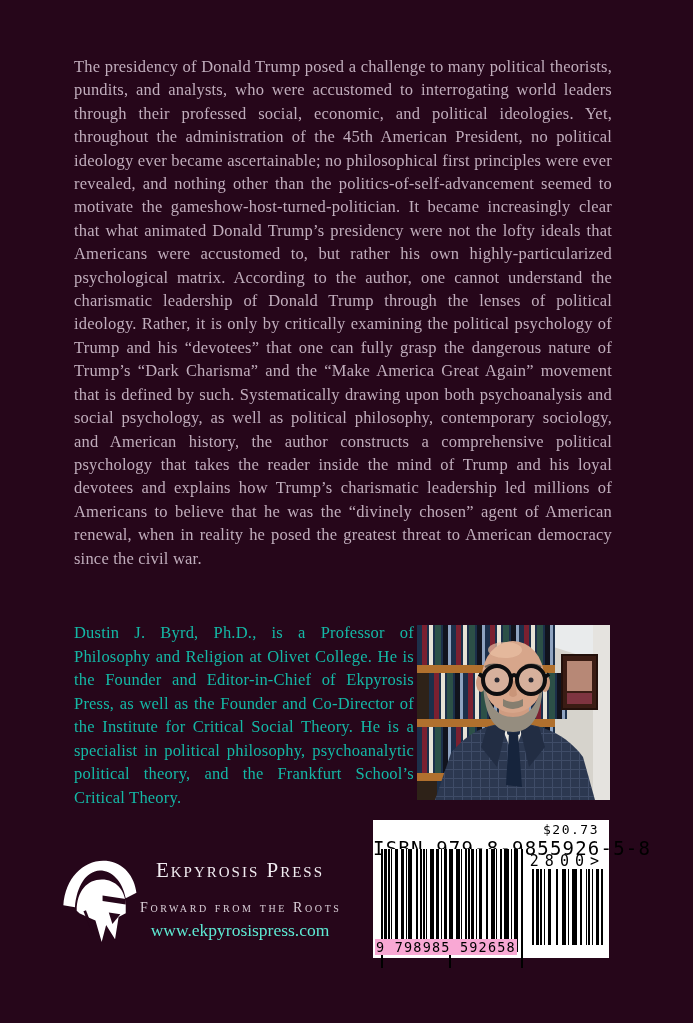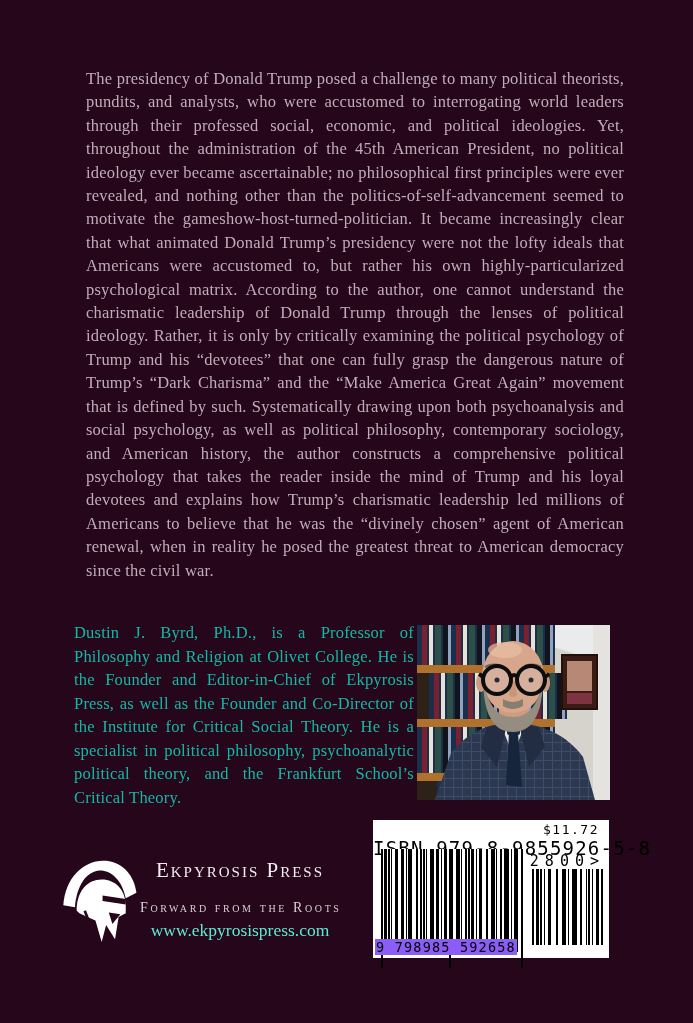--- a/index.html
+++ b/index.html
@@ -4,21 +4,21 @@
 <style>
   html,body{margin:0;padding:0;background:#26061a;}
   .cover{
     position:relative;width:693px;height:1023px;overflow:hidden;
     background:#26061a;
     font-family:"Liberation Serif","DejaVu Serif",serif;
     color:#c0adbc;
   }
   
   .synopsis{
-    position:absolute;left:70px;top:51px;width:538px;margin:16px;
+    position:absolute;left:70px;top:51px;width:538px;margin:4px;
     font-size:16.5px;line-height:23.4px;text-align:justify;
     letter-spacing:.2px;color:#c0adbc;
   }
   .bio{
     position:absolute;left:70px;top:617px;width:340px;margin:4px;
     font-size:16.5px;line-height:23.5px;text-align:justify;
     letter-spacing:.2px;color:#14b8a6;
   }
   
   .photo{
@@ -63,21 +63,21 @@
     background-color:#fff;
     background-image:
       repeating-linear-gradient(90deg,#000 0 2px,transparent 2px 8px),
       repeating-linear-gradient(90deg,#000 0 1px,transparent 1px 6px),
       repeating-linear-gradient(90deg,transparent 0 4px,#000 4px 6px,transparent 6px 13px);
   }
   .ean-digits{
     position:absolute;left:2px;bottom:3px;font-size:13.5px;letter-spacing:1.2px;
     white-space:nowrap;
   }
-  .ean-digits span{background:#8b5cf6;padding:0 1px;}
+  .ean-digits span{background:#f9a8d4;padding:0 1px;}
   .guard{position:absolute;width:2px;background:#000;top:29px;height:119px;}
   .g1{left:8px;}.g2{left:76px;}.g3{left:148px;}
   
   .category{
     position:absolute;left:390px;top:963px;font-size:17px;color:#d3c2ce;
     letter-spacing:.3px;white-space:nowrap;
   }
 </style>
 </head>
 <body>
@@ -167,21 +167,21 @@
       <path stroke="#26061a" stroke-width="3" fill="none" d="M30 64 L40 90"></path>
     </svg>
     <div class="pub-text">
       <div class="pub-name">Ekpyrosis Press</div>
       <div class="pub-tagline">Forward from the Roots</div>
       <div class="pub-url">www.ekpyrosispress.com</div>
     </div>
   </div>
 
   <div class="barcode">
-    <div class="bc-price">$11.72</div>
+    <div class="bc-price">$20.73</div>
     <div class="bc-isbn">ISBN 979-8-9855926-5-8</div>
     <div class="bc-addon-code">52800&gt;</div>
     <div class="bars-main"></div>
     <div class="guard g1"></div>
     <div class="guard g2"></div>
     <div class="guard g3"></div>
     <div class="bars-addon"></div>
     <div class="ean-digits"><span>9 798985 592658</span></div>
   </div>
 

